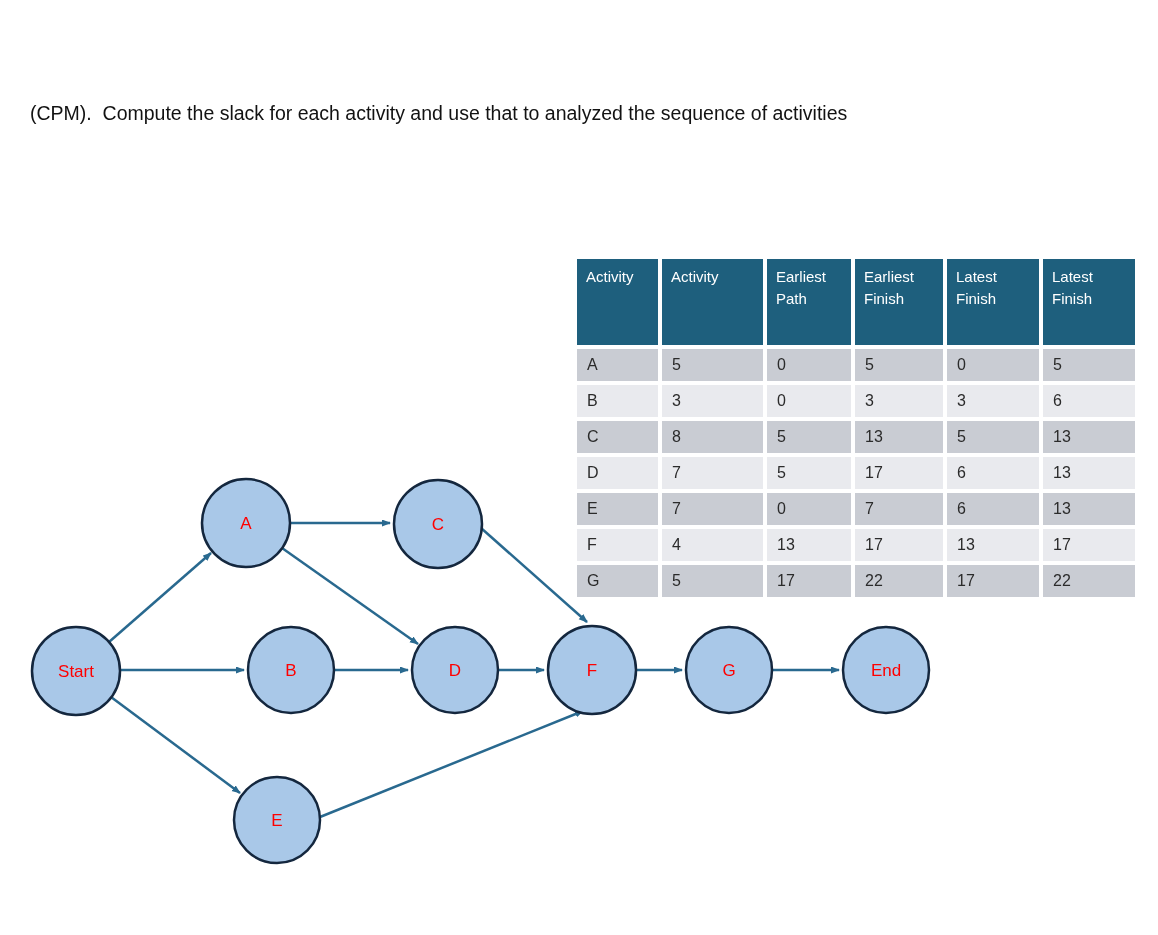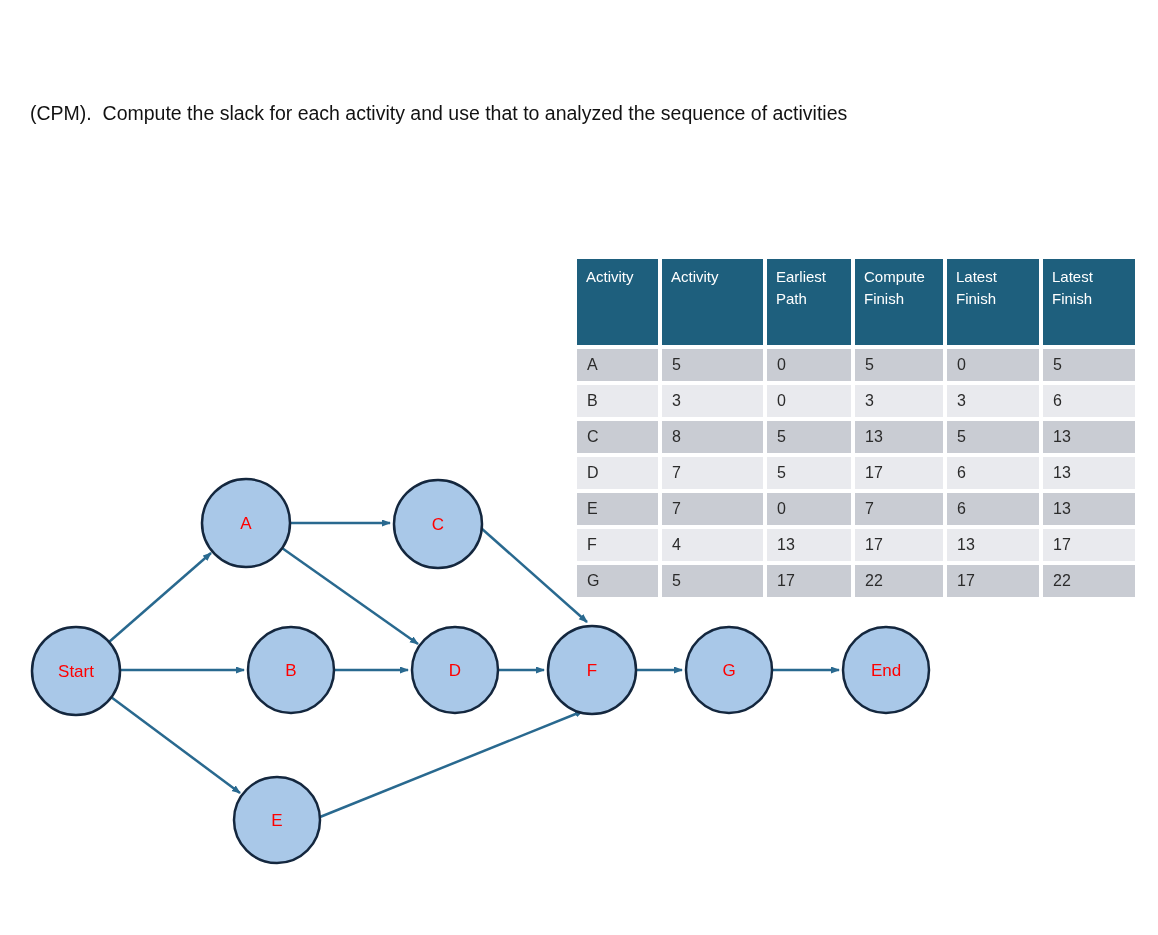--- a/index.html
+++ b/index.html
@@ -159,21 +159,21 @@
         <col class="c-es">
       <col class="c-ef">
         <col class="c-ls">
         <col class="c-lf">
     </colgroup>
     <thead>
         <tr id="cpm-head-row">
           <th>Activity</th>
           <th>Activity</th>
           <th>Earliest Path</th>
-          <th>Compute Finish</th>
+          <th>Earliest Finish</th>
           <th>Latest Finish</th>
           <th>Latest Finish</th>
         </tr>
       </thead>
     <tbody id="cpm-body">
         <tr class="row-dark">
           <td>A</td>
           <td>5</td>
           <td>0</td>
           <td>5</td>

